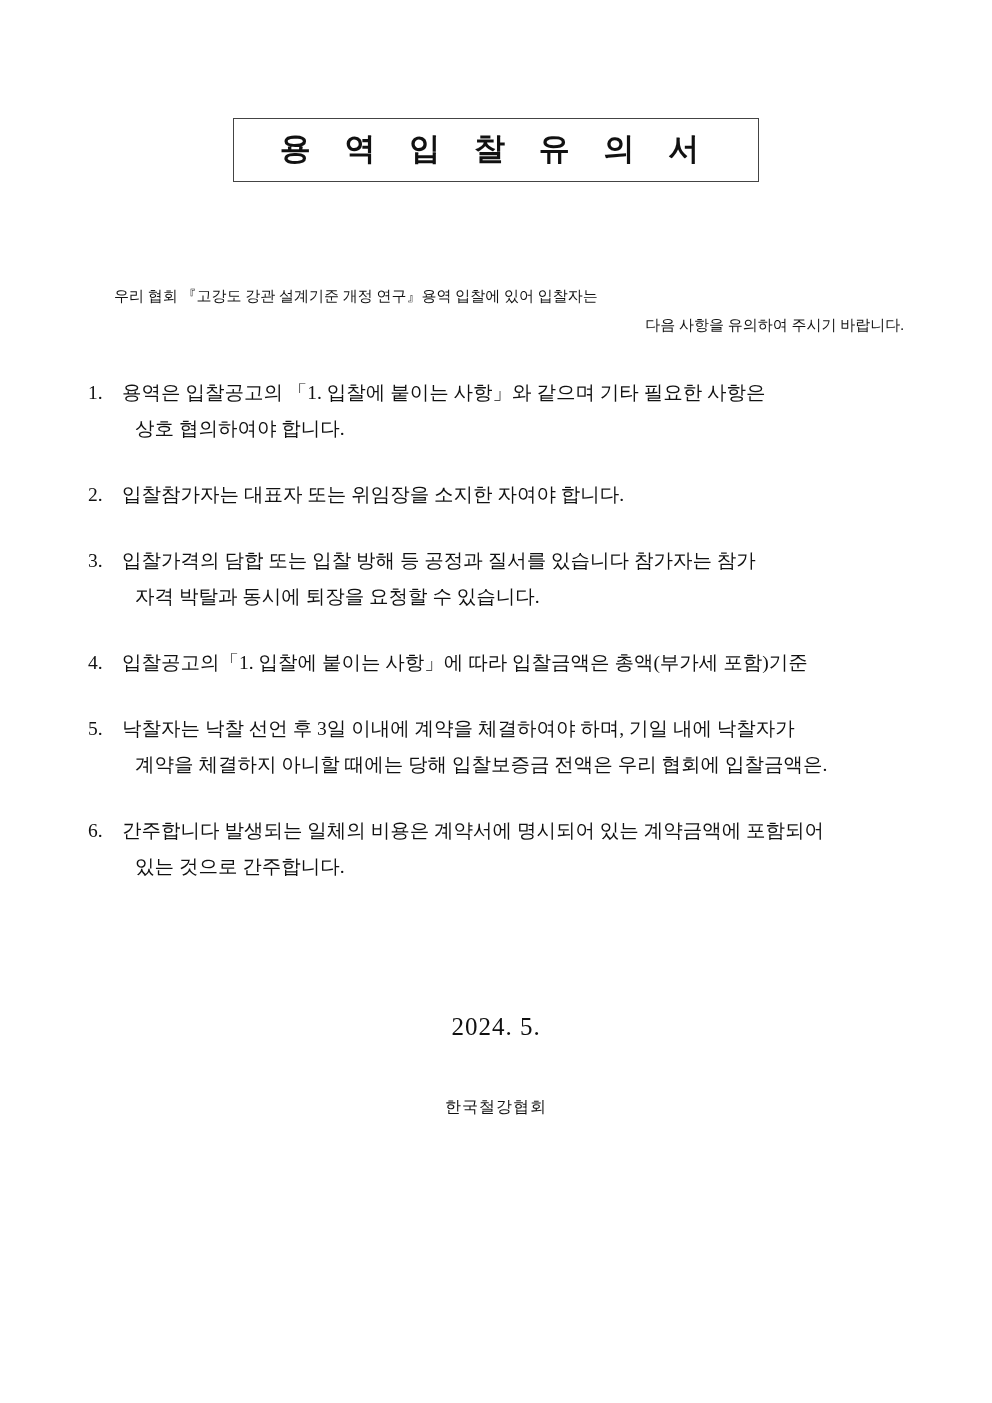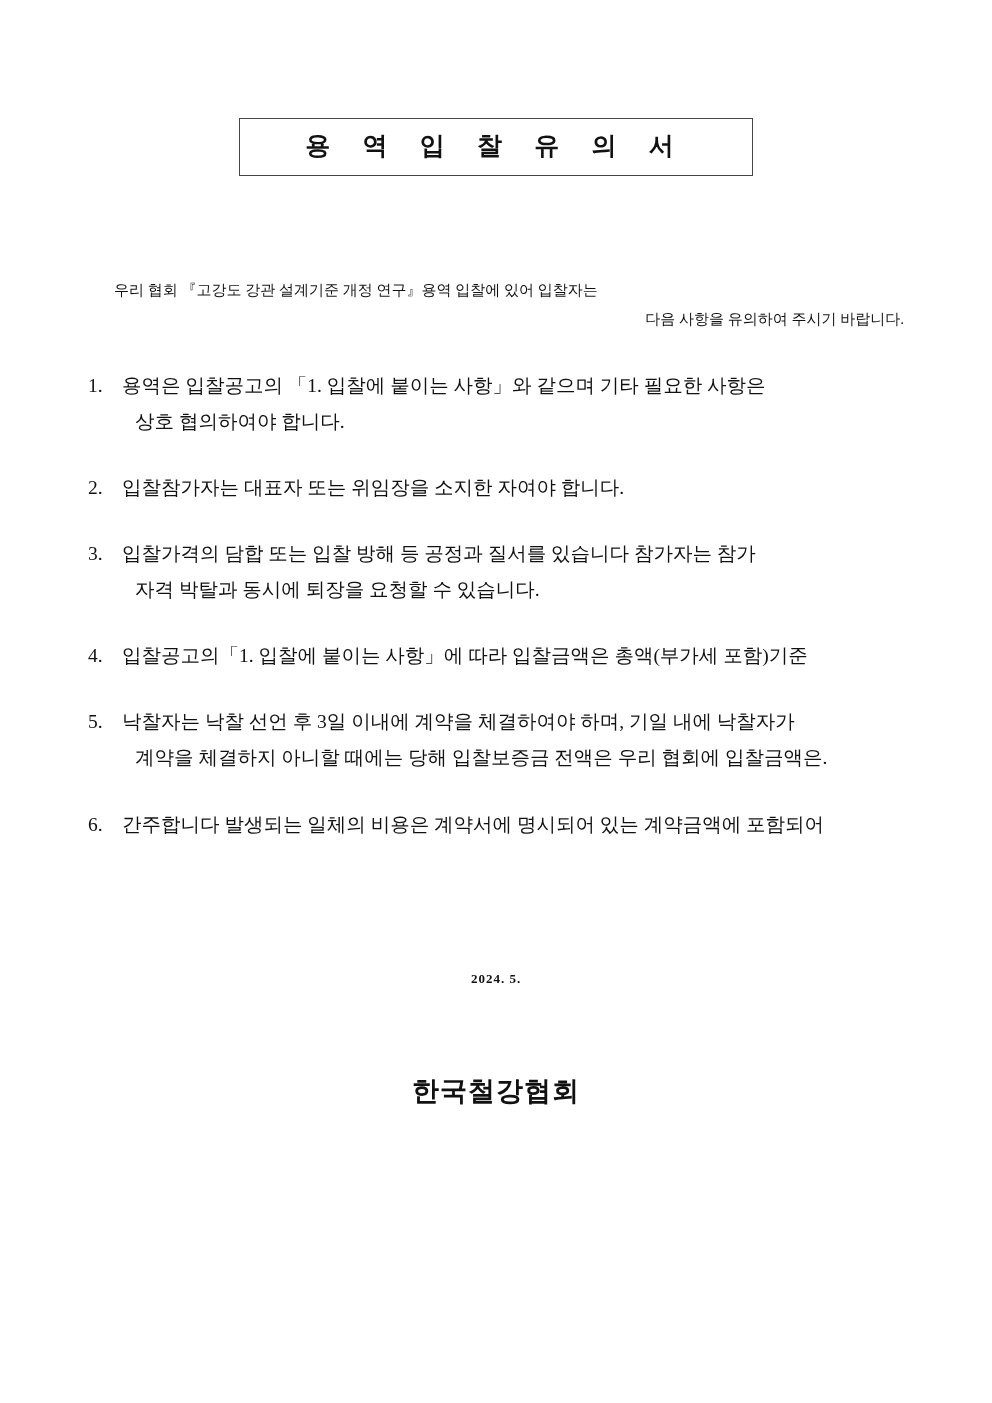--- a/index.html
+++ b/index.html
@@ -27,21 +27,21 @@
     justify-content: center;
     margin-top: 118px;
   }
   .title-box {
     border: 1px solid #444444;
     padding: 13px 46px 15px 46px;
     min-width: 420px;
     text-align: center;
   }
   .title-box .title-text {
-    font-size: 25px;
+    font-size: 31px;
     font-weight: bold;
     letter-spacing: 13px;
     line-height: 1.1;
     white-space: pre;
   }
   .intro {
     margin-top: 100px;
     font-size: 15px;
     line-height: 1.95;
   }
@@ -75,28 +75,28 @@
     display: block;
   }
   .item-body .l.indent {
     padding-left: 13px;
   }
   .signature {
     margin-top: 128px;
     text-align: center;
   }
   .sig-date {
-    font-size: 13px;
-    font-weight: bold;
+    font-size: 25px;
+    font-weight: normal;
     letter-spacing: 1px;
   }
   .sig-org {
-    margin-top: 86px;
-    font-size: 27px;
-    font-weight: bold;
+    margin-top: 56px;
+    font-size: 16px;
+    font-weight: normal;
     letter-spacing: 1px;
   }
 </style>
 </head>
 <body>
 
 <div class="page">
 
   <div class="title-wrap">
     <div class="title-box">
@@ -146,20 +146,21 @@
       <div class="item-body">
         <span class="l">낙찰자는 낙찰 선언 후 3일 이내에 계약을 체결하여야 하며, 기일 내에 낙찰자가</span>
         <span class="l indent">계약을 체결하지 아니할 때에는 당해 입찰보증금 전액은 우리 협회에 입찰금액은.</span>
       </div>
     </div>
 
     <div class="item">
       <div class="item-num">6.</div>
       <div class="item-body">
         <span class="l">간주합니다 발생되는 일체의 비용은 계약서에 명시되어 있는 계약금액에 포함되어</span>
+        <span class="l indent">있는 것으로 간주합니다.</span>
       </div>
     </div>
 
   </div>
 
   <div class="signature">
     <div class="sig-date">2024.  5.</div>
     <div class="sig-org">한국철강협회</div>
   </div>
 

